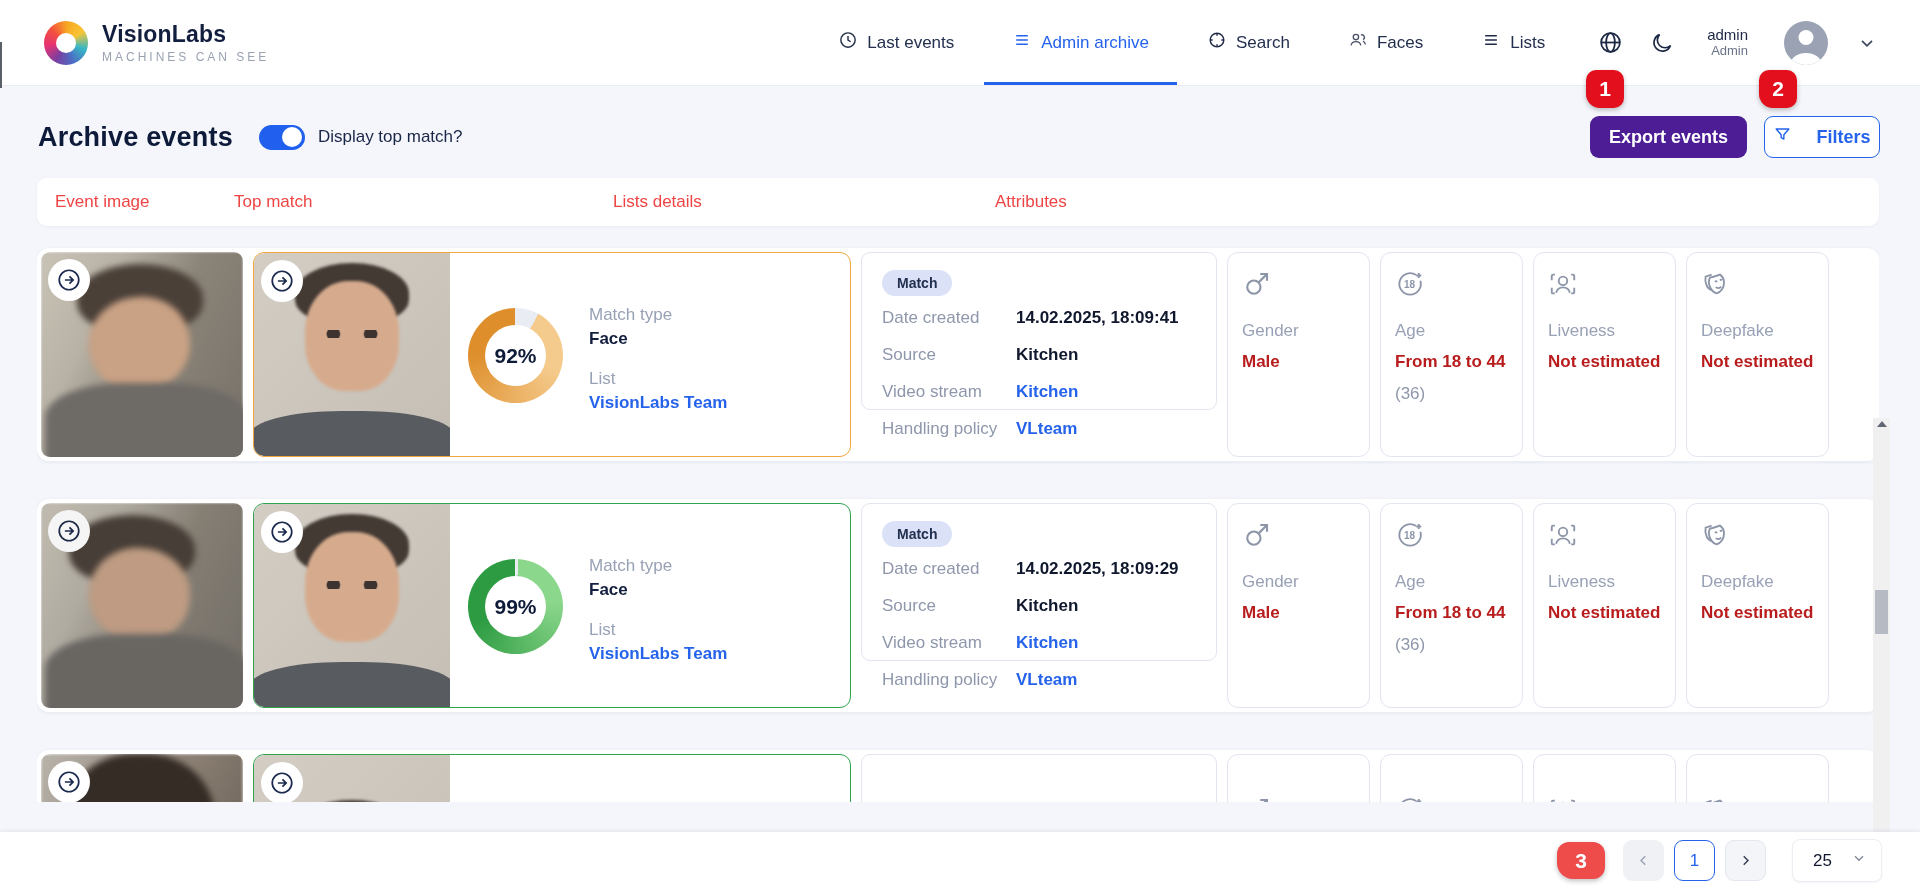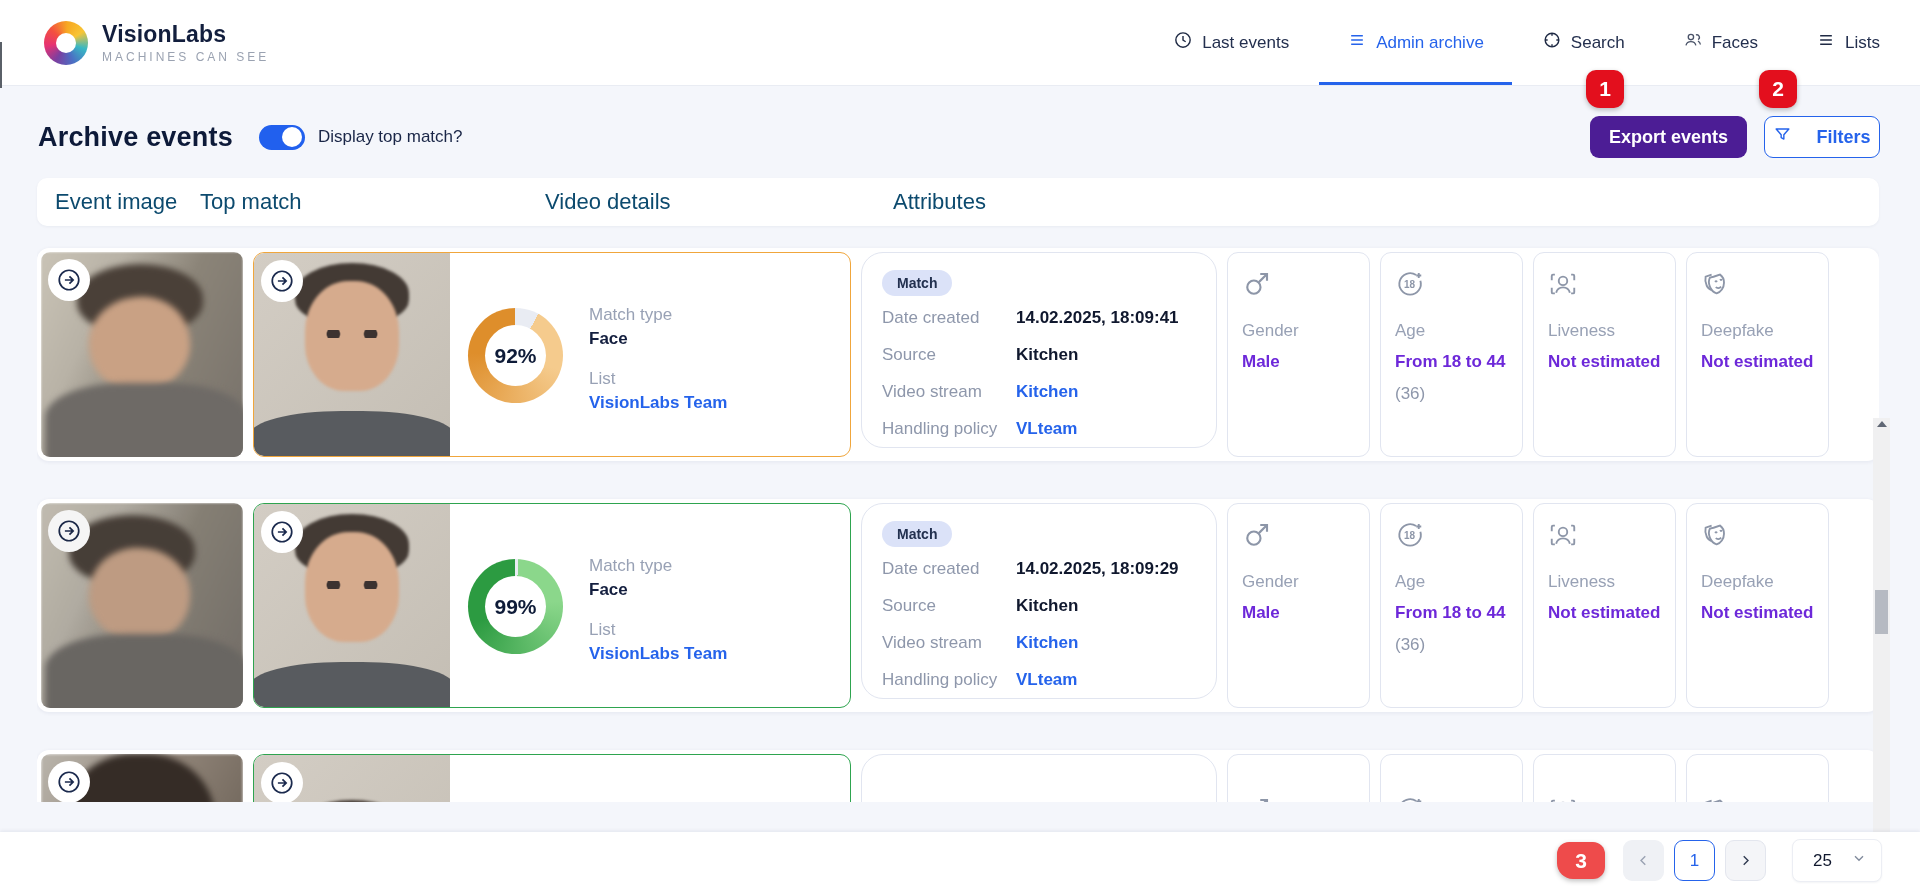--- a/index.html
+++ b/index.html
@@ -43,21 +43,21 @@
   .btn-outline { width:116px; background:#fff; color:#2563eb; border:1px solid #2563eb; gap:24px; }
   .ann-badge { position:absolute; width:38px; height:38px; border-radius:10px 10px 10px 10px;
     background:#e30f1d; color:#fff; font-size:21px; font-weight:bold; display:flex; align-items:center; justify-content:center;
     box-shadow:0 2px 5px rgba(0,0,0,.25); z-index:50; }
   .badge-1 { top:-46px; left:-4px; border-bottom-left-radius:14px; }
   .badge-2 { top:-46px; left:169px; border-bottom-left-radius:14px; }
 
   
   .content { padding:0 41px 0 37px; position:relative; }
   .thead { background:#fff; border-radius:10px; height:48px; display:flex; align-items:center;
-    box-shadow:0 1px 3px rgba(15,30,80,.05); font-size:22px; color:#0c4a6e; }
+    box-shadow:0 1px 3px rgba(15,30,80,.05); font-size:17px; color:#ef4444;gap:34px; }
   .th-event-image { width:163px; padding-left:18px; }
   .th-top-match { width:345px; }
   .th-event-details { width:348px; }
   .th-attributes { }
   .rows-viewport { height:576px; overflow:hidden; padding-top:22px; }
   .row-card { background:#fff; border-radius:12px; height:213px; margin-bottom:38px;
     box-shadow:0 1px 4px rgba(15,30,80,.07); display:flex; padding:4px; gap:10px; }
   .photo { border-radius:9px; position:relative; overflow:hidden; flex:none; }
   .open-badge { position:absolute; top:7px; left:7px; width:42px; height:42px; border-radius:50%; background:#fff;
     display:flex; align-items:center; justify-content:center; cursor:pointer; z-index:3; }
@@ -82,33 +82,33 @@
   .match-card { width:598px; height:205px; border:1.6px solid; border-radius:11px; display:flex; position:relative; background:#fff; overflow:hidden; }
   .match-photo { width:196px; height:100%; border-radius:9px 0 0 9px; }
   .donut-wrap { width:95px; height:95px; margin:55px 0 0 18px; flex:none; position:relative; border-radius:50%; }
   .donut-hole { position:absolute; inset:17px; background:#fff; border-radius:50%; display:flex; align-items:center; justify-content:center;
     font-size:21px; font-weight:bold; color:#0e1b38; }
   .match-info { margin:52px 0 0 26px; font-size:17px; }
   .mi-label { color:#98a1b5; margin-bottom:4px; }
   .mi-value { color:#141f3f; font-weight:bold; margin-bottom:20px; }
   .mi-link { color:#2563eb; font-weight:bold; cursor:pointer; }
 
-  .details-card { width:356px; height:196px; border:1px solid #e1e5f0; border-radius:22px; padding:17px 20px; flex:none; }
+  .details-card { width:356px; height:158px; border:1px solid #e1e5f0; border-radius:9px; padding:17px 20px; flex:none; }
   .match-pill { display:inline-block; background:#dbe2f8; color:#22304f; font-size:14px; font-weight:bold;
     border-radius:13px; padding:5px 15px; margin-bottom:12px; }
   .dfield { display:flex; font-size:17px; margin-bottom:17px; }
   .dfield .lbl { width:134px; color:#8e97ab; flex:none; }
   .dfield .val { color:#10182e; font-weight:bold; }
   .dfield .val.link { color:#2563eb; cursor:pointer; }
 
   .attr-card { width:143px; height:205px; border:1px solid #e1e5f0; border-radius:11px; padding:16px 14px; flex:none; }
   .attr-icon { width:30px; height:30px; color:#8d96a8; margin-bottom:22px; }
   .attr-icon svg { width:30px; height:30px; }
   .attr-label { font-size:17px; color:#98a1b5; margin-bottom:10px; }
-  .attr-value { font-size:17px; color:#6d28d9; font-weight:bold; line-height:1.35; }
+  .attr-value { font-size:17px; color:#b91c1c; font-weight:bold; line-height:1.35; }
   .attr-extra { font-size:17px; color:#8e97ab; margin-top:10px; }
 
   
   .v-scrollbar { position:absolute; right:30px; top:240px; width:17px; height:584px; background:#f0f0f1; z-index:20; }
   .v-scrollbar .arrow { position:absolute; left:0; width:17px; height:16px; display:flex; align-items:center; justify-content:center; cursor:pointer; }
   .v-scrollbar .up { top:-2px; }
   .tri-up { width:0; height:0; border-left:5px solid transparent; border-right:5px solid transparent; border-bottom:6px solid #606774; }
   .v-thumb { position:absolute; left:2px; top:172px; width:13px; height:44px; background:#b6bac2; cursor:grab; }
 
   
@@ -178,20 +178,47 @@
     <div class="nav-item">
       <span>
         <svg viewBox="0 0 24 24" width="19" height="19" fill="none" stroke="#1f2a44" stroke-width="1.8">
             <path d="M5 7h14M5 12h14M5 17h14"></path>
           </svg>
       </span>
       <span>Lists</span>
     </div>
   </div>
 
+  <div class="nav-right">
+    <div class="icon-btn">
+      <svg viewBox="0 0 24 24" width="25" height="25" fill="none" stroke="#1b2743" stroke-width="1.7">
+          <circle cx="12" cy="12" r="9"></circle>
+          <ellipse cx="12" cy="12" rx="4.2" ry="9"></ellipse>
+          <path d="M3 12h18"></path>
+        </svg>
+    </div>
+    <div class="icon-btn">
+      <svg viewBox="0 0 24 24" width="24" height="24" fill="none" stroke="#1b2743" stroke-width="1.7">
+          <path d="M20.5 14.5A8.5 8.5 0 1 1 9.6 3.6a7 7 0 0 0 10.9 10.9z"></path>
+        </svg>
+    </div>
+    <div class="user-block">
+      <div class="user-name">admin</div>
+      <div class="user-role">Admin</div>
+    </div>
+    <div class="avatar">
+      <div class="head"></div>
+        <div class="body"></div>
+    </div>
+    <div class="icon-btn">
+      <svg viewBox="0 0 24 24" width="20" height="20" fill="none" stroke="#394souple" stroke-width="2">
+          <path d="M6 9.5l6 6 6-6" stroke="#3a445c"></path>
+        </svg>
+    </div>
+  </div>
 </div>
 
 <div class="page-head">
   <div class="page-title">Archive events</div>
   <div class="toggle">
       <div class="knob"></div>
     </div>
   <div class="toggle-label">Display top match?</div>
   <div class="head-actions">
     <div class="ann-badge badge-1">1</div>
@@ -205,21 +232,21 @@
       </span>
       <span>Filters</span>
     </button>
   </div>
 </div>
 
 <div class="content">
   <div class="thead">
     <div class="th-event-image">Event image</div>
     <div class="th-top-match">Top match</div>
-    <div class="th-event-details">Video details</div>
+    <div class="th-event-details">Lists details</div>
     <div class="th-attributes">Attributes</div>
   </div>
 
   <div class="rows-viewport">
 
     <div class="row-card">
       <div class="photo event-photo cctv1">
         <div class="p-scene"></div>
           <div class="hair"></div>
           <div class="face"></div>

